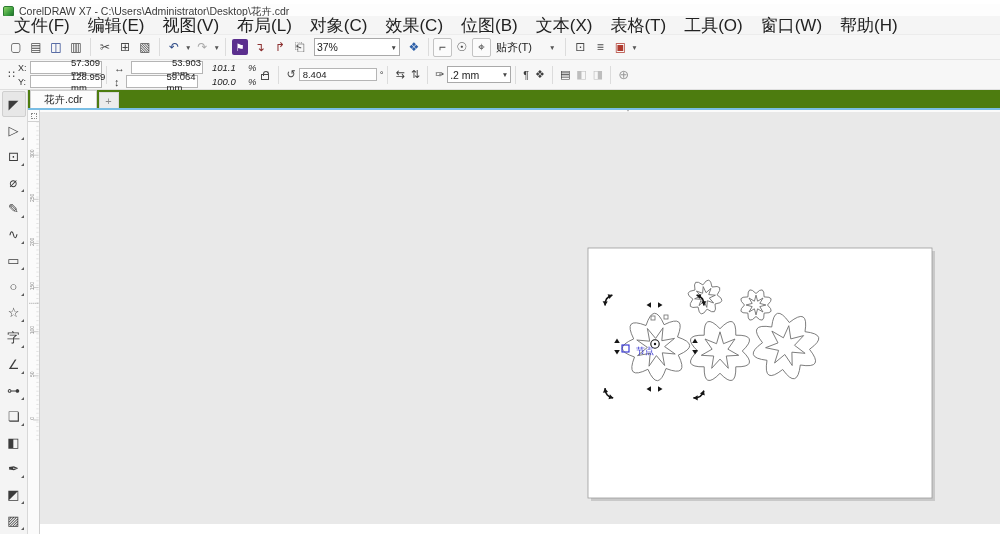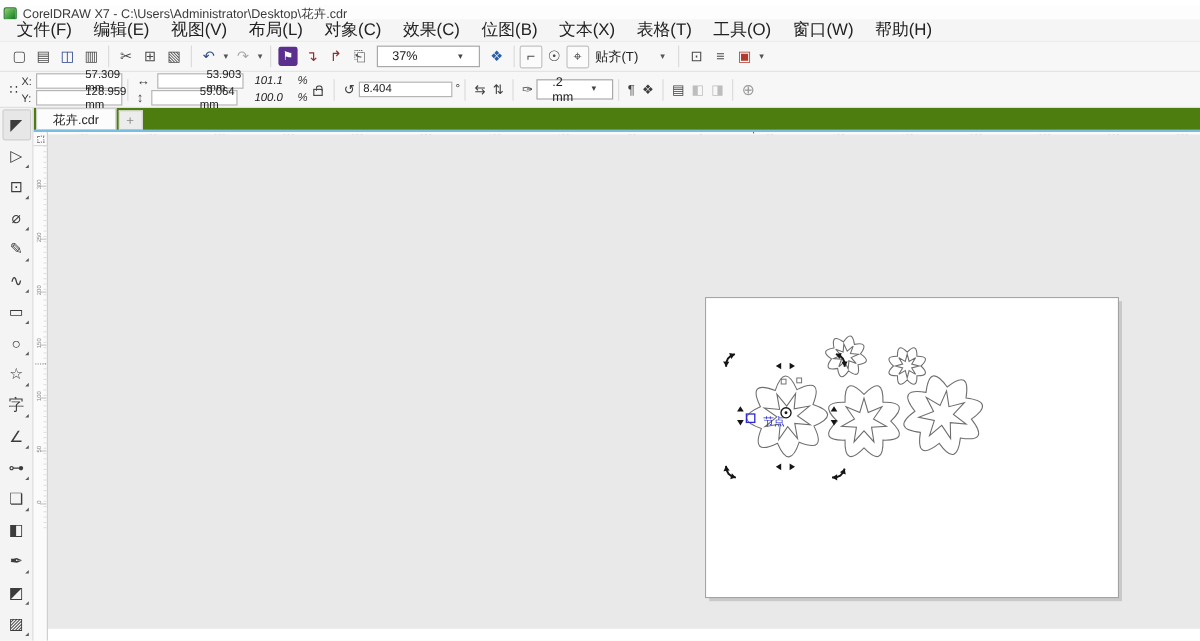--- a/index.html
+++ b/index.html
@@ -19,38 +19,38 @@
   }
   .app-logo { width:11px; height:11px; border-radius:2px;
     background:linear-gradient(135deg,#8fd466 0%, #3d9e3f 60%, #1e6f2d 100%);
     border:1px solid #2c7a33; flex:0 0 auto; }
   .title-text { font-size:10.5px; color:#3a3a3a; white-space:nowrap; }
   
   .menubar {
     position:absolute; left:0; top:16px; width:1000px; height:18px;
     background:#f5f5f5; display:flex; align-items:center; padding-left:5px;
   }
-  .menu-item { font-size:14px; color:#222; padding:2px 9px; cursor:default; }
+  .menu-item { font-size:17px; color:#222; padding:2px 9px; cursor:default; }
   
   .stdbar {
     position:absolute; left:0; top:34px; width:1000px; height:26px;
     background:#f7f7f7; border-top:1px solid #ececec; border-bottom:1px solid #e4e4e4;
     display:flex; align-items:center; padding-left:6px;
   }
   .iconrow { display:flex; align-items:center; }
   .tool-icon {
     width:20px; height:20px; display:flex; align-items:center; justify-content:center;
     font-size:12px; color:#4a4a4a; border-radius:2px; position:relative;
   }
   .tool-icon.boxed { border:1px solid #c3c3c3; background:#fbfbfb; width:19px; height:19px; }
   .dd-arrow { font-size:6.5px; color:#555; padding:0 1px; align-self:center; }
   .sep { width:1px; height:18px; background:#dcdcdc; margin:0 4px; flex:0 0 auto; }
   .combo {
     height:18px; background:#fff; border:1px solid #a9a9a9; display:flex;
-    align-items:center; font-size:10.5px; padding:0 12px; gap:4px; color:#222;
+    align-items:center; font-size:10.5px; padding:0 2px; gap:4px; color:#222;
   }
   .zoom-combo { width:86px; margin:0 4px; }
   .combo .arrow { margin-left:auto; font-size:6.5px; color:#444; }
   .dropdown-label { display:flex; align-items:center; gap:16px; font-size:11px; padding:0 5px; color:#222; }
   
   .propbar {
     position:absolute; left:0; top:60px; width:1000px; height:30px;
     background:#f7f7f7; border-bottom:1px solid #e0e0e0;
     display:flex; align-items:center; padding-left:5px;
   }

